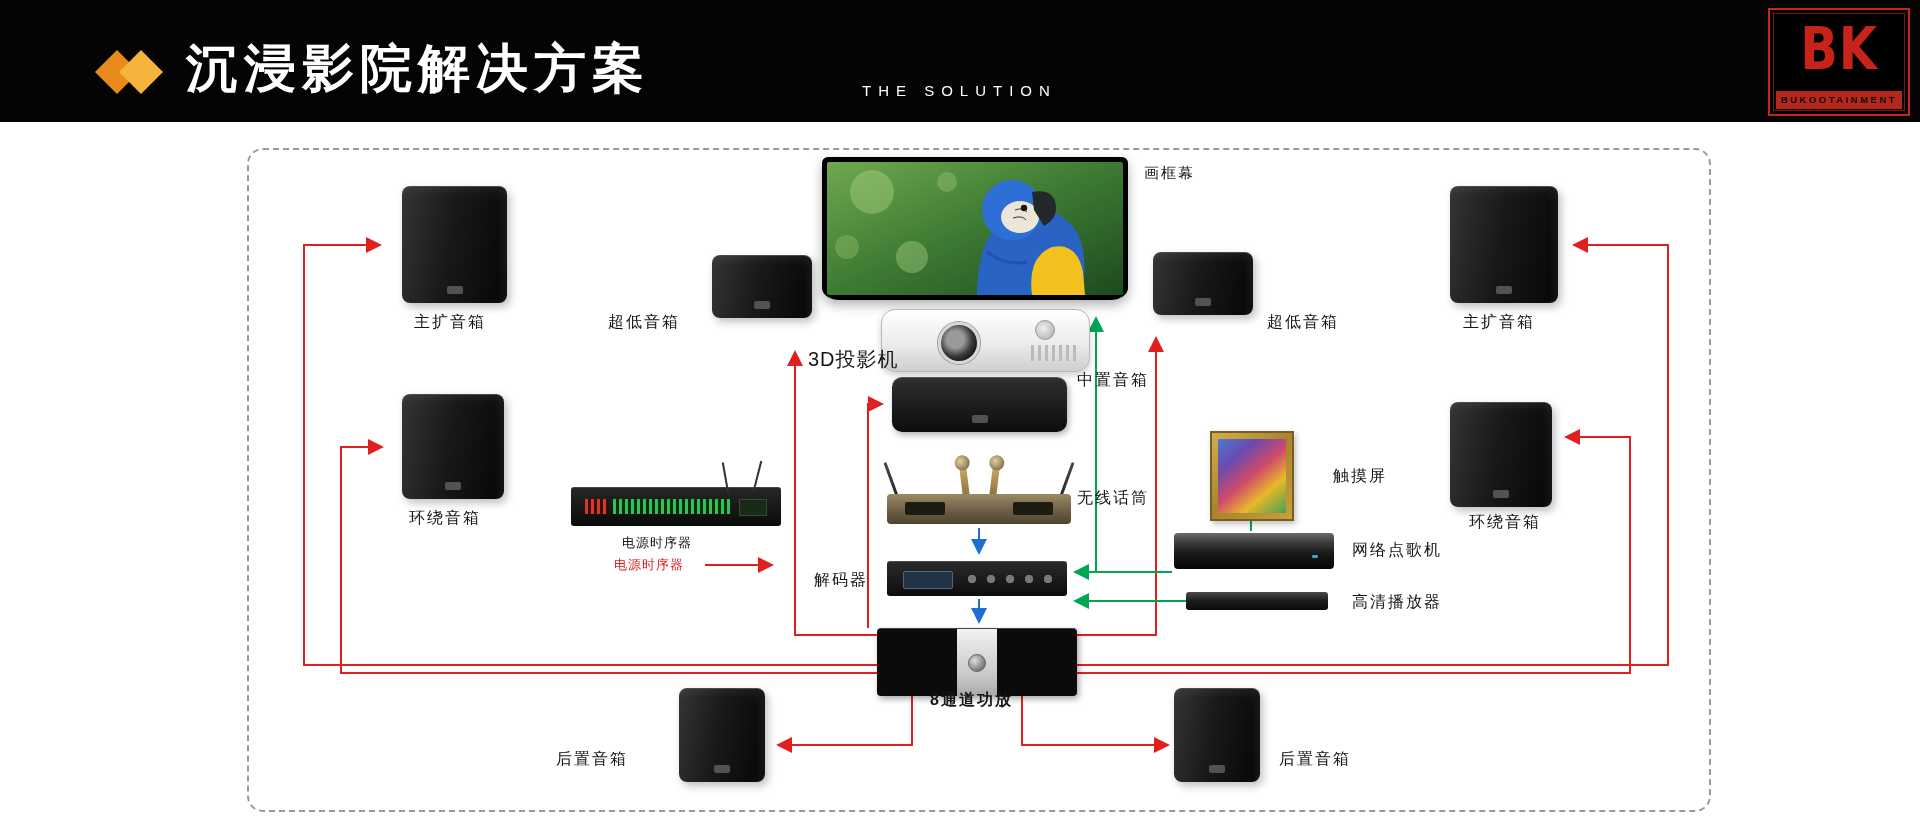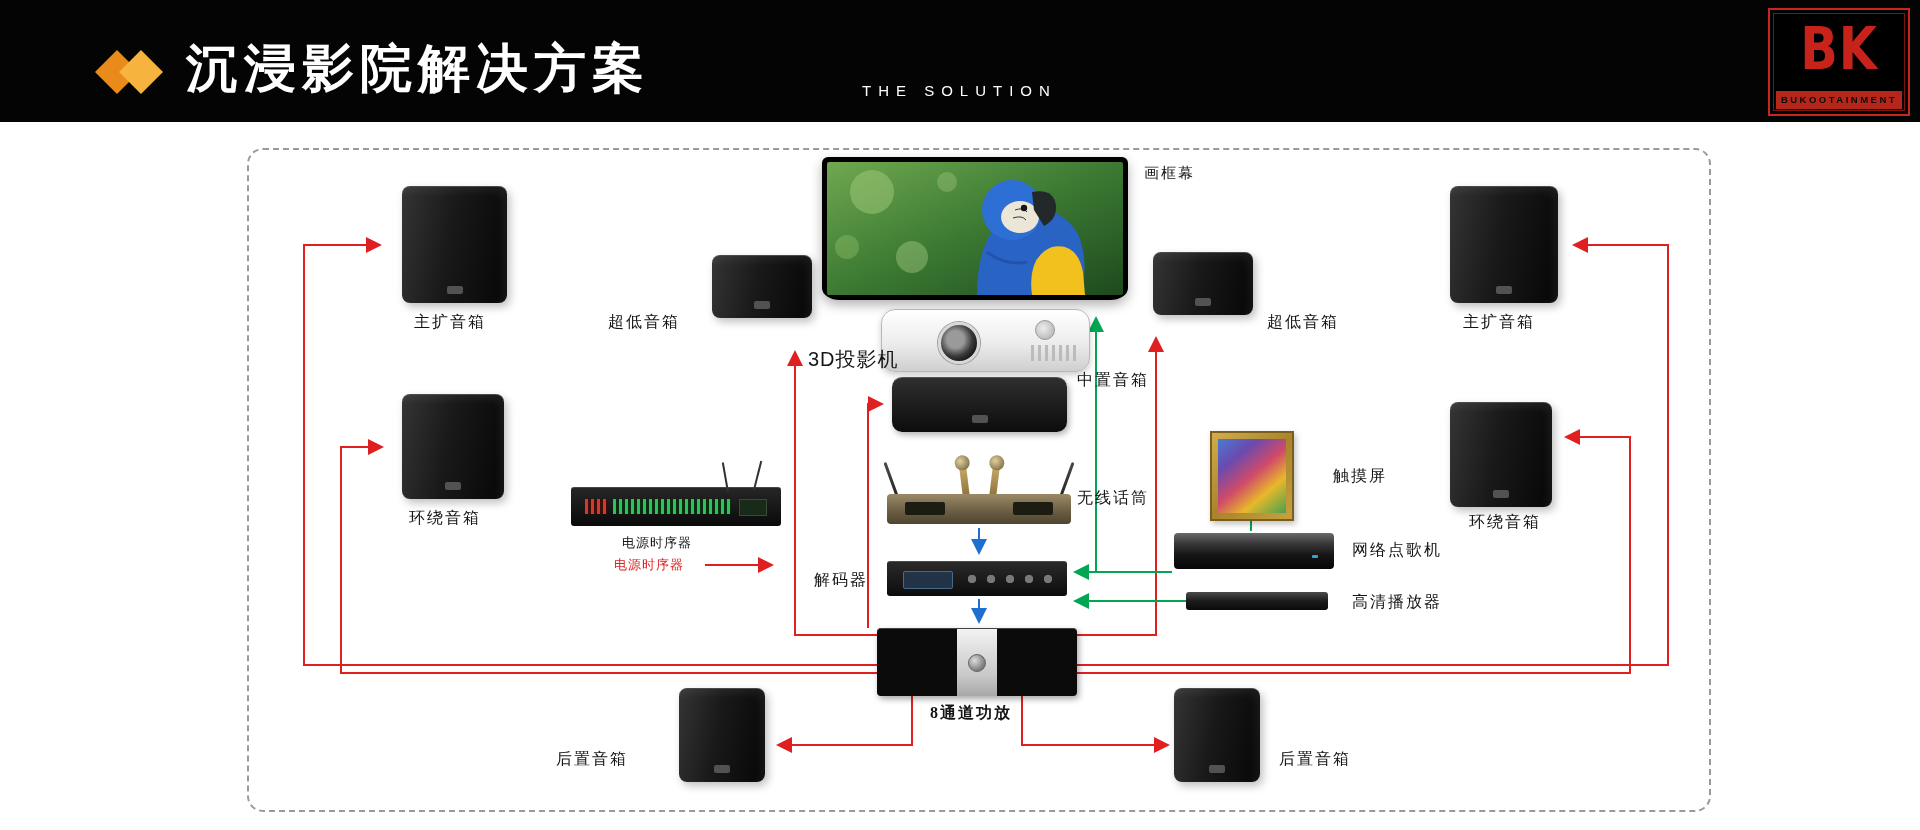--- a/index.html
+++ b/index.html
@@ -118,21 +118,21 @@
   .ktv-led{position:absolute;right:16px;top:22px;width:6px;height:3px;background:#37a0d8;border-radius:1px;}
   .hdp{left:1166px;top:470px;width:142px;height:18px;border-radius:3px;
        background:linear-gradient(180deg,#4a4a4a,#1c1c1c 50%,#0a0a0a);}
   
   .lbl{position:absolute;font-size:16px;color:#151515;letter-spacing:2px;white-space:nowrap;}
   .lbl-screen{left:1124px;top:42px;font-size:15px;}
   .lbl-projector{left:788px;top:224px;font-size:20px;letter-spacing:1px;}
   .lbl-center{left:1057px;top:248px;}
   .lbl-mic{left:1057px;top:366px;}
   .lbl-decoder{left:794px;top:448px;}
-  .lbl-amp{left:910px;top:581px;font-weight:bold;font-family:Liberation Serif, serif;}
+  .lbl-amp{left:910px;top:568px;font-weight:bold;}
   .lbl-main-l{left:394px;top:190px;}
   .lbl-sub-l{left:588px;top:190px;}
   .lbl-sub-r{left:1247px;top:190px;}
   .lbl-main-r{left:1443px;top:190px;}
   .lbl-sur-l{left:389px;top:386px;}
   .lbl-sur-r{left:1449px;top:390px;}
   .lbl-rear-l{left:536px;top:627px;}
   .lbl-rear-r{left:1259px;top:627px;}
   .lbl-seq{left:602px;top:412px;font-size:13px;letter-spacing:1px;}
   .lbl-seqnote{left:594px;top:434px;font-size:13px;letter-spacing:1px;color:#e02020;}

